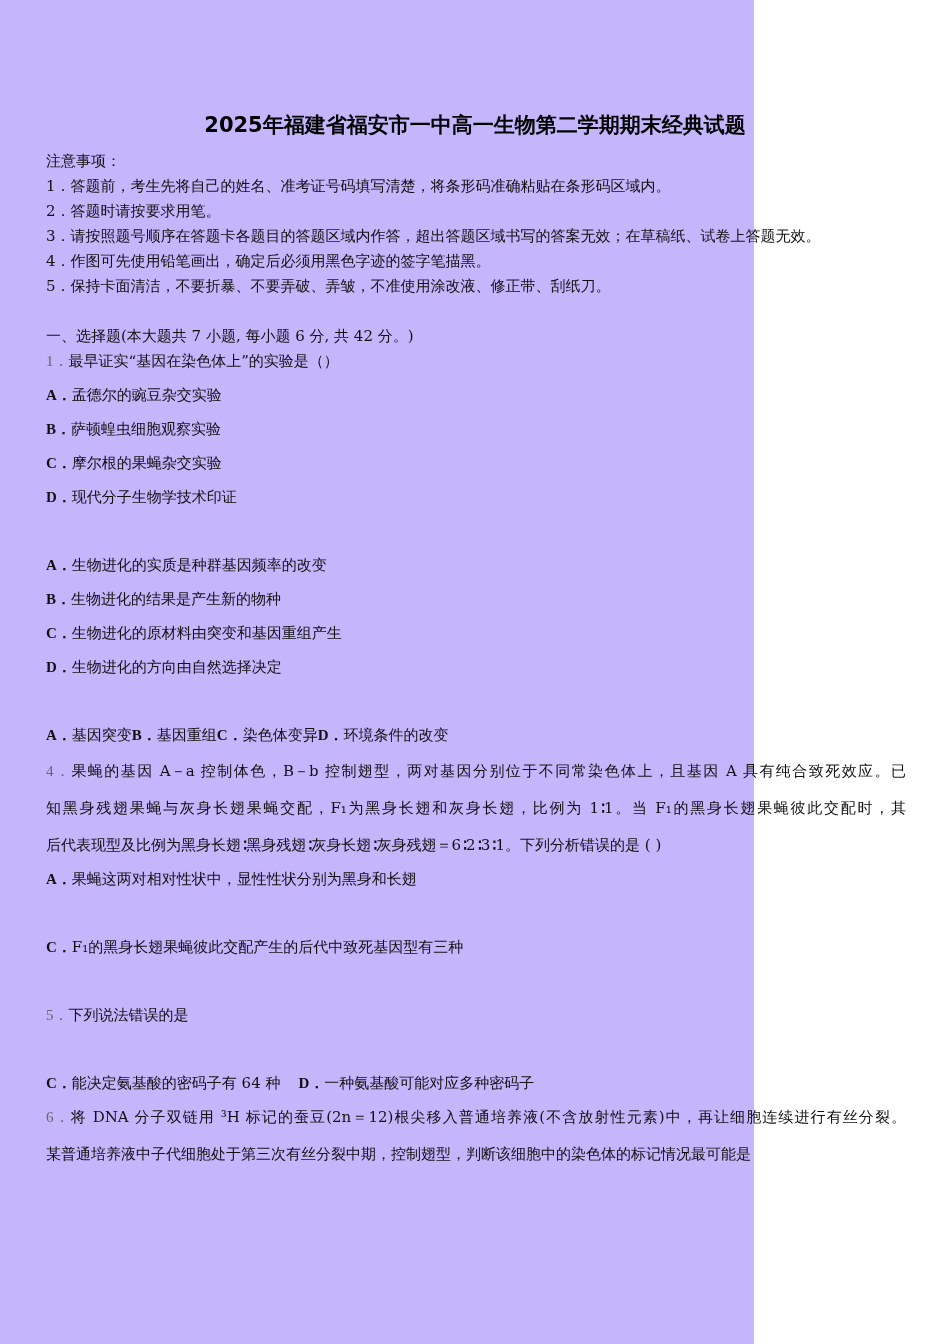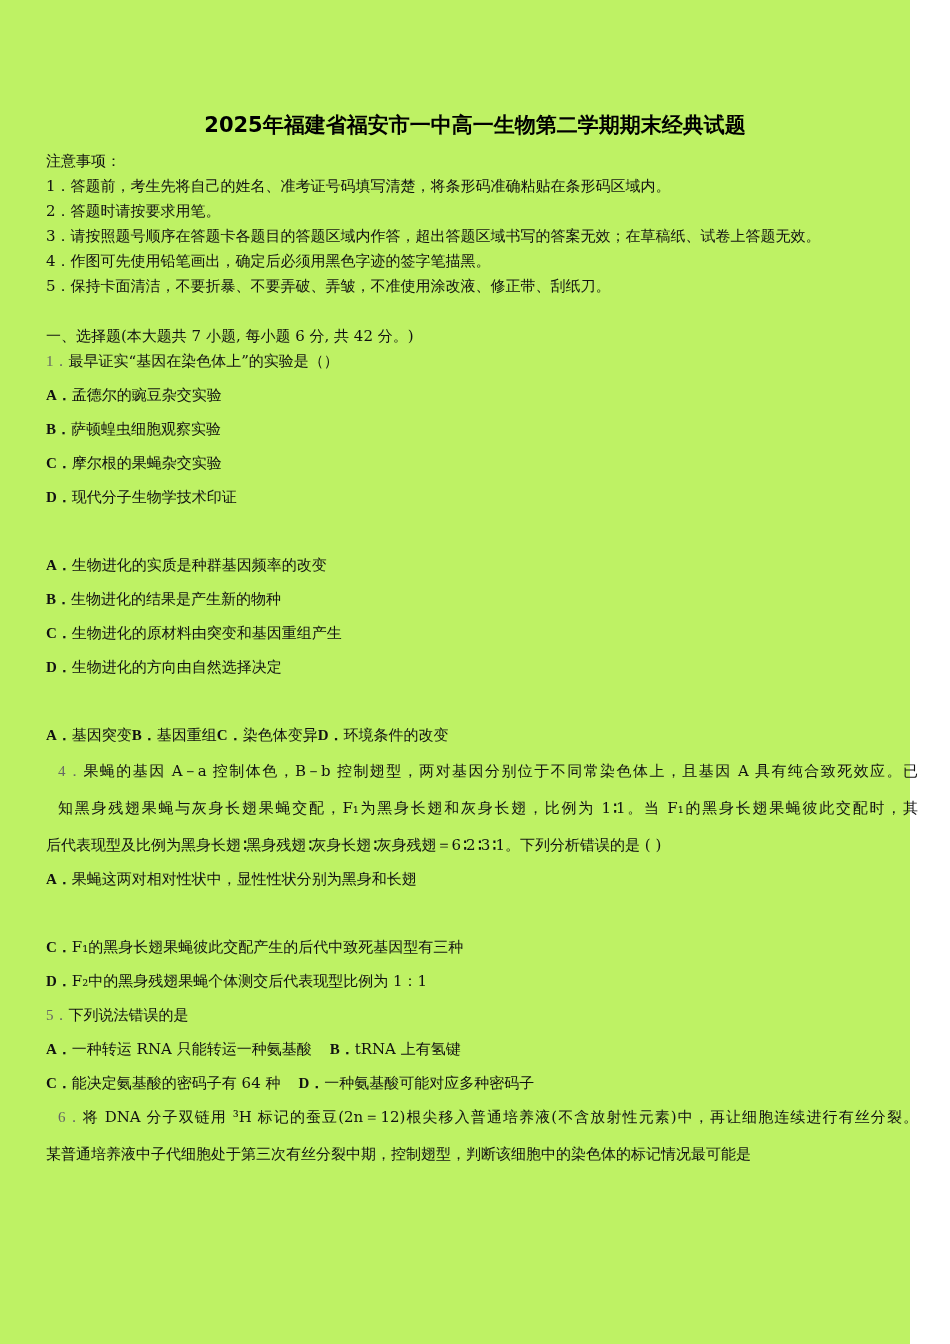--- a/index.html
+++ b/index.html
@@ -1,25 +1,25 @@
 <!DOCTYPE html>
 <html><head>
 <meta charset="utf-8">
 <style>
   html, body { margin: 0; padding: 0; background: #ffffff; }
   body { width: 950px; height: 1344px; position: relative; overflow: hidden;
          font-family: "DejaVu Serif", "Liberation Serif", serif; color: #111; }
-  .page { position: absolute; left: 0; top: 0; width: 910px; height: 1344px; background: #bef264; }
+  .page { position: absolute; left: 0; top: 0; width: 754px; height: 1344px; background: #c4b5fd; }
   .title { position: absolute; left: 0; width: 950px; top: 111px; text-align: center;
            font-family: "DejaVu Sans", "Liberation Sans", sans-serif; font-weight: bold;
            font-size: 21px; letter-spacing: 0px; color: #000; }
   .line { position: absolute; left: 46px; font-size: 15px; line-height: 20px; white-space: nowrap; color: #111; text-align: center; }
   .qnum { color: #666; font-family: "Liberation Serif", serif; }
   .opt { font-weight: bold; font-family: "Liberation Serif", serif; }
-  .wide { width: 860px; text-align: justify; text-align-last: justify; margin-left: 12px; }
+  .wide { width: 860px; text-align: justify; text-align-last: justify; }
 </style>
 </head>
 <body>
 
 <div class="page">
 
   <div class="title">2025年福建省福安市一中高一生物第二学期期末经典试题</div>
 
   <div class="line" style="top:151px">注意事项：</div>
   <div class="line" style="top:176px">1．答题前，考生先将自己的姓名、准考证号码填写清楚，将条形码准确粘贴在条形码区域内。</div>
@@ -47,27 +47,23 @@
     <span class="opt">A．</span><span>基因突变</span><span class="opt">B．</span><span>基因重组</span><span class="opt">C．</span><span>染色体变异</span><span class="opt">D．</span><span>环境条件的改变</span>
   </div>
 
   <div class="line wide" style="top:761px">
     <span class="qnum">4．</span><span>果蝇的基因 A－a 控制体色，B－b 控制翅型，两对基因分别位于不同常染色体上，且基因 A 具有纯合致死效应。已</span>
   </div>
   <div class="line wide" style="top:798px">知黑身残翅果蝇与灰身长翅果蝇交配，F₁为黑身长翅和灰身长翅，比例为 1∶1。当 F₁的黑身长翅果蝇彼此交配时，其</div>
   <div class="line" style="top:835px">后代表现型及比例为黑身长翅∶黑身残翅∶灰身长翅∶灰身残翅＝6∶2∶3∶1。下列分析错误的是 ( )</div>
   <div class="line" style="top:869px"><span class="opt">A．</span><span>果蝇这两对相对性状中，显性性状分别为黑身和长翅</span></div>
   <div class="line" style="top:937px"><span class="opt">C．</span><span>F₁的黑身长翅果蝇彼此交配产生的后代中致死基因型有三种</span></div>
-  <div class="line" style="top:971px"><span class="opt">D．</span><span>F₂中的黑身残翅果蝇个体测交后代表现型比例为 1：1</span></div>
 
   <div class="line" style="top:1005px">
     <span class="qnum">5．</span><span>下列说法错误的是</span>
-  </div>
-  <div class="line" style="top:1039px">
-    <span class="opt">A．</span><span>一种转运 RNA 只能转运一种氨基酸</span><span style="display:inline-block;width:18px"></span><span class="opt">B．</span><span>tRNA 上有氢键</span>
   </div>
   <div class="line" style="top:1073px">
     <span class="opt">C．</span><span>能决定氨基酸的密码子有 64 种</span><span style="display:inline-block;width:18px"></span><span class="opt">D．</span><span>一种氨基酸可能对应多种密码子</span>
   </div>
 
   <div class="line wide" style="top:1107px">
     <span class="qnum">6．</span><span>将 DNA 分子双链用 ³H 标记的蚕豆(2n＝12)根尖移入普通培养液(不含放射性元素)中，再让细胞连续进行有丝分裂。</span>
   </div>
   <div class="line" style="top:1144px">某普通培养液中子代细胞处于第三次有丝分裂中期，控制翅型，判断该细胞中的染色体的标记情况最可能是</div>
 

